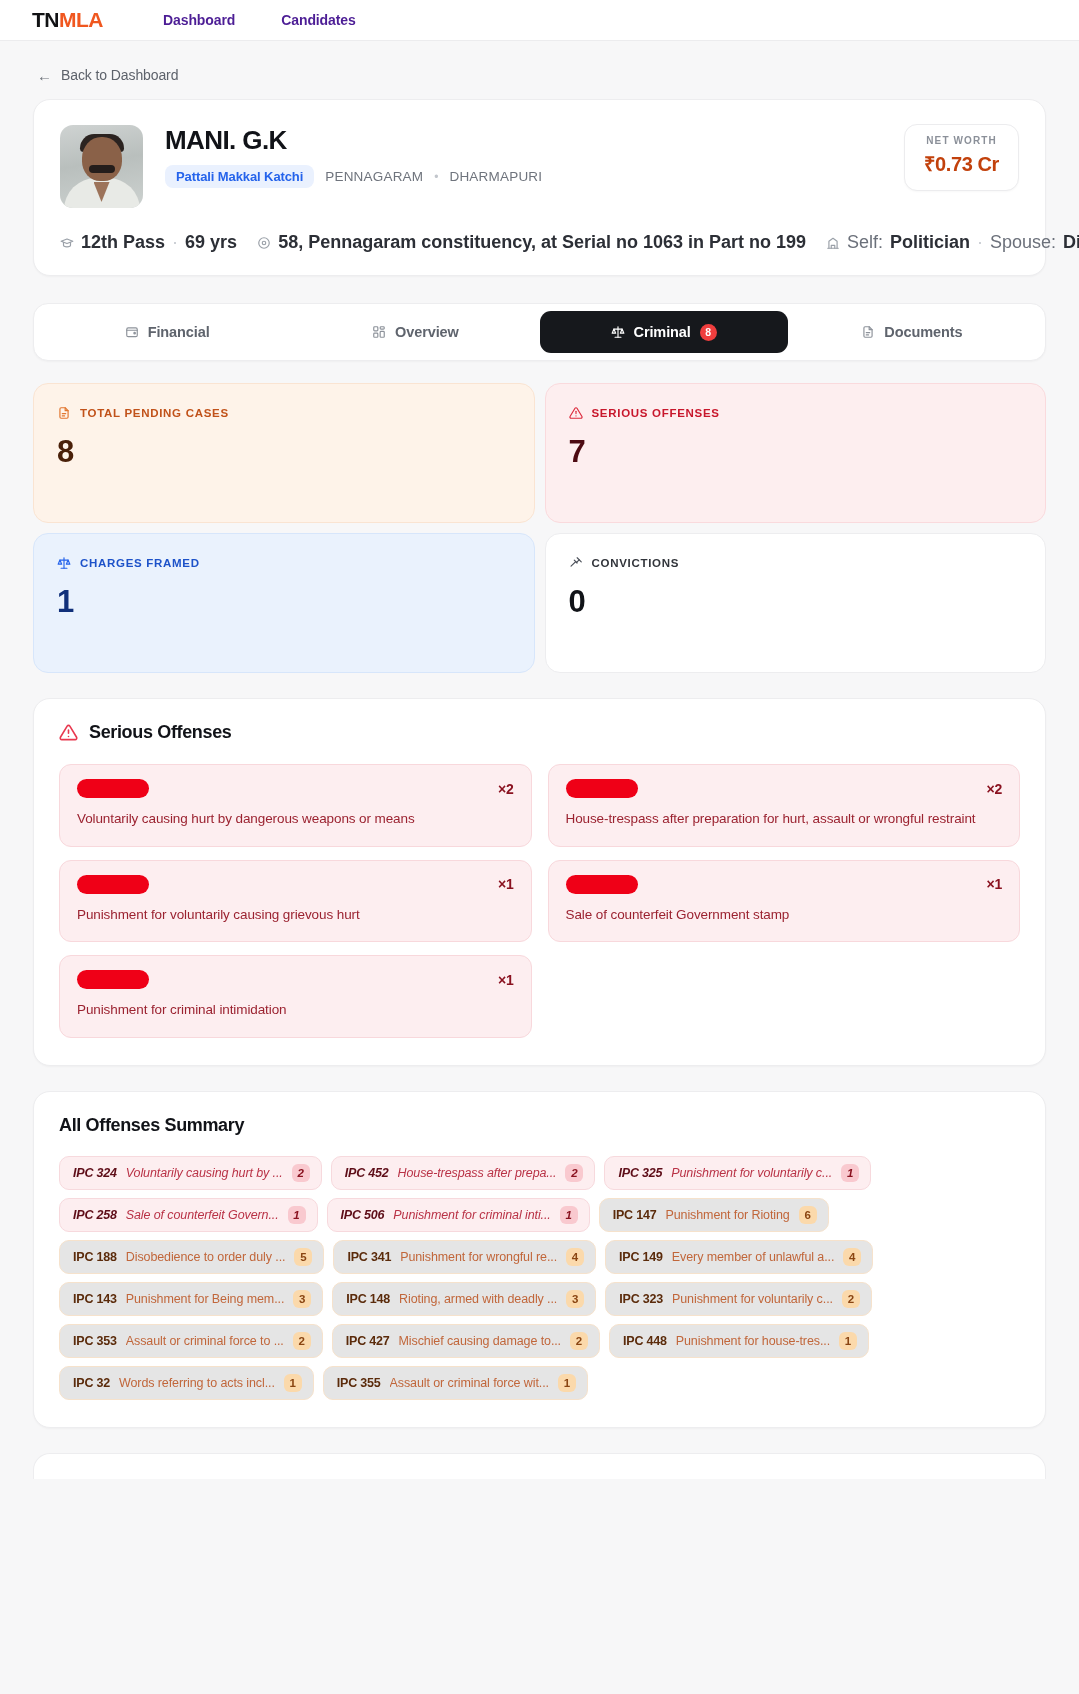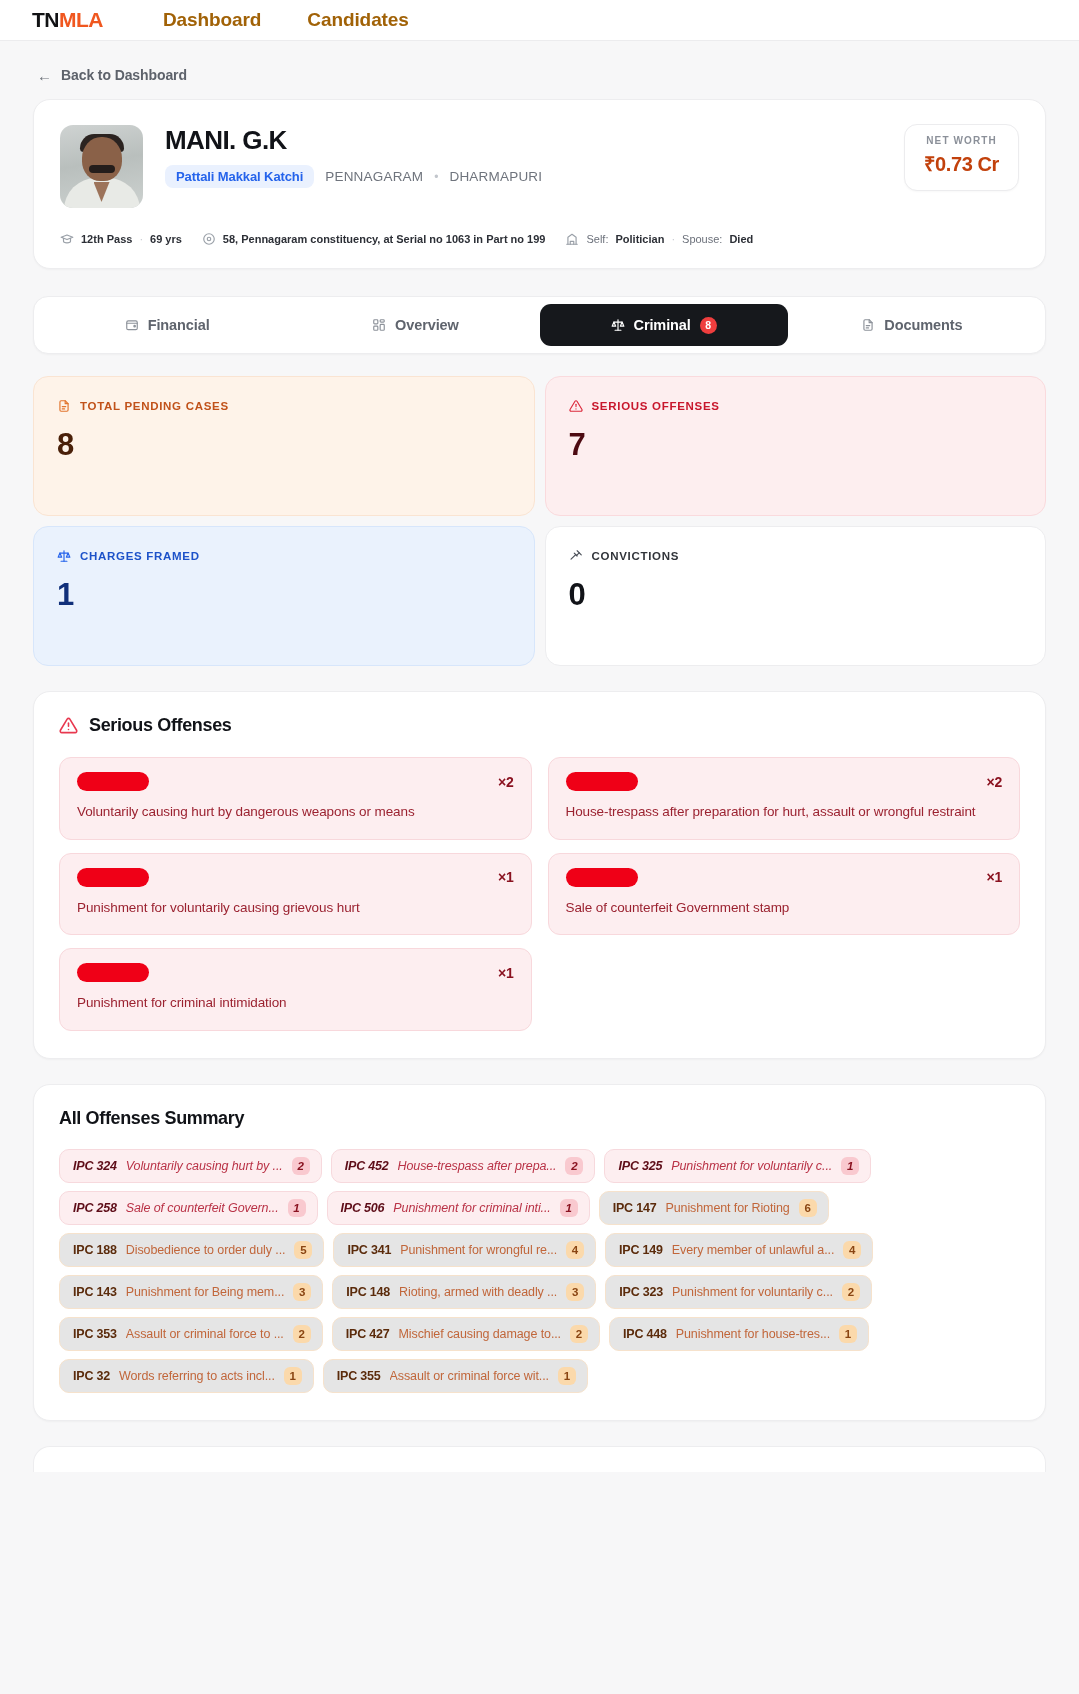--- a/index.html
+++ b/index.html
@@ -23,39 +23,39 @@
   .logo {
     font-size: 21px;
     font-weight: 800;
     letter-spacing: -0.5px;
     color: #111214;
     margin-right: 60px;
   }
   .logo .accent { color: #f0571f; }
   .nav-links { display: flex; gap: 46px; }
   .nav-link {
-    font-size: 19px;
+    font-size: 14px;
     font-weight: 700;
-    color: #a16207;
+    color: #4c1d95;
     letter-spacing: -0.1px;
     cursor: pointer;
   }
 
   
   .page { width: 1079px; padding: 0 33px; }
 
   .back-row {
     display: flex;
     align-items: center;
     gap: 9px;
     padding: 26px 4px 16px 4px;
     cursor: pointer;
   }
   .back-arrow { font-size: 15px; color: #6b7078; line-height: 1; }
-  .back-text { font-size: 14px; color: #5d626b; letter-spacing: -0.1px; font-weight: bold; }
+  .back-text { font-size: 14px; color: #5d626b; letter-spacing: -0.1px; }
 
   
   .card {
     background: #fff;
     border: 1px solid #ededef;
     border-radius: 17px;
     box-shadow: 0 1px 2px rgba(16,18,22,0.035);
   }
   .profile {
     padding: 25px 26px 22px 26px;
@@ -135,21 +135,21 @@
     align-items: center;
     gap: 20px;
     margin-top: 24px;
     padding-left: 0;
     flex-wrap: nowrap;
   }
   .detail-item {
     display: flex;
     align-items: center;
     gap: 7px;
-    font-size: 11px;
+    font-size: 18px;
     color: #6b707a;
     white-space: nowrap;
   }
   .detail-item b { color: #2c2f36; font-weight: 700; }
   .detail-item .sep { color: #c6cad0; }
   .ico { width: 14px; height: 14px; flex: 0 0 14px; color: #9aa0a8; display:block; }
 
   .networth {
     position: absolute;
     right: 26px; top: 24px;

